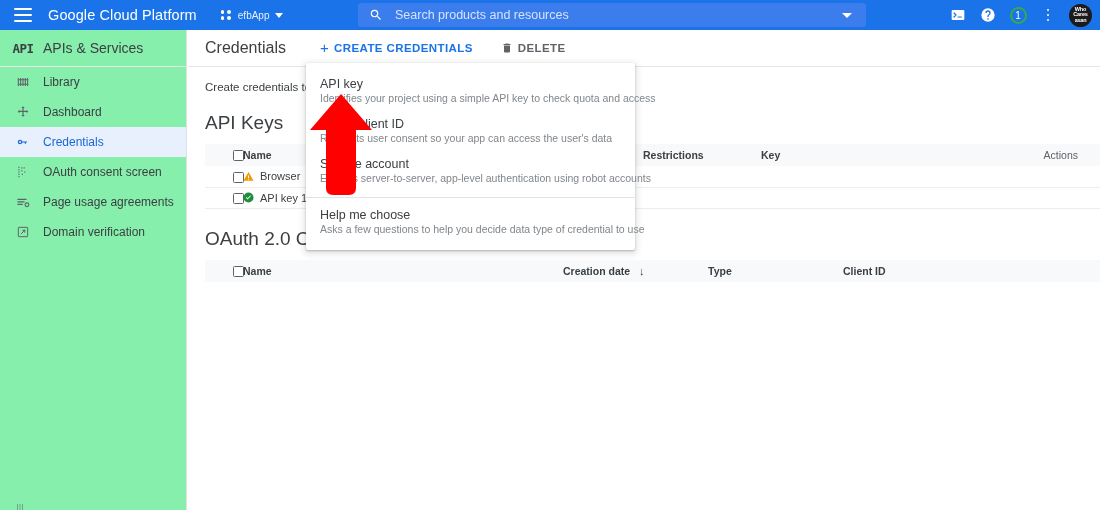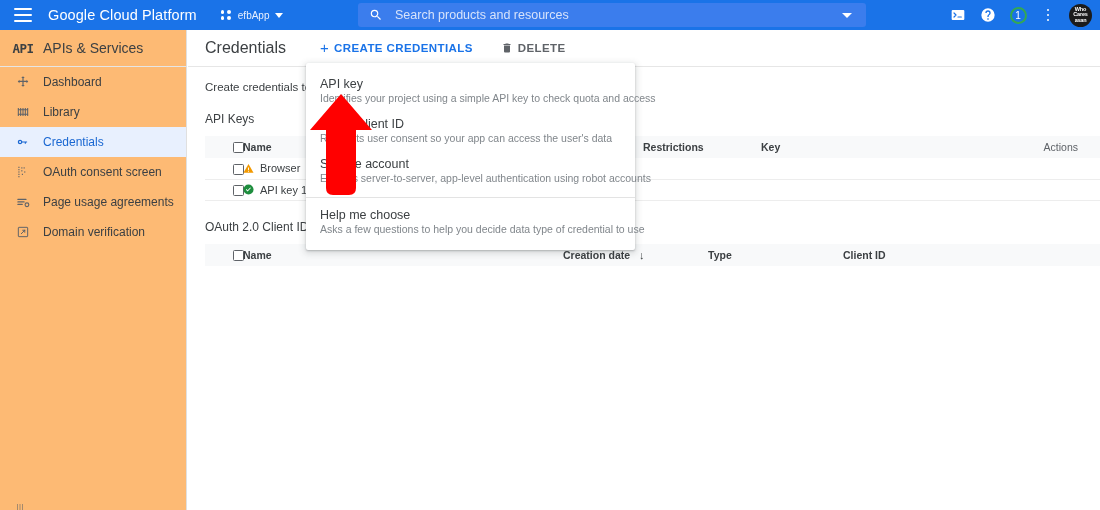--- a/index.html
+++ b/index.html
@@ -83,21 +83,21 @@
     overflow: hidden; flex-direction: column;
   }
   .avatar b {
     color: #fff; font-size: 5.5px; line-height: 5.5px;
     font-weight: 700; letter-spacing: -.2px;
   }
 
   
   .sidebar {
     position: absolute; left: 0; top: 30px; width: 187px; height: 480px;
-    background: #fdba74; border-right: 1px solid #e0e0e0;
+    background: #86efac; border-right: 1px solid #e0e0e0;
   }
   .side-header {
     height: 37px; display: flex; align-items: center;
     border-bottom: 1px solid #e6e6e6; padding-left: 8px;
   }
   .api-logo {
     width: 30px; font-size: 12.5px; color: #3c4043; font-weight: 700;
     font-family: "DejaVu Sans Mono", monospace; letter-spacing: -.5px;
     text-align: center;
   }
@@ -130,21 +130,21 @@
     display: flex; align-items: center; gap: 5px; cursor: pointer;
     font-size: 11.5px; letter-spacing: .4px; font-weight: 600;
   }
   .tool-create { color: #1a73e8; margin-left: 34px; }
   .tool-delete { color: #5f6368; margin-left: 28px; text-align: right; }
   .plus-ico { font-size: 15px; line-height: 12px; font-weight: 400; }
 
   .content { padding: 14px 17px 0 17px; position: relative; }
   .subtitle { font-size: 11.5px; color: #3c4043; margin-bottom: 19px; }
   .section-title {
-    font-size: 12px; color: #3c4043; font-weight: 400; margin-bottom: 10px;
+    font-size: 19px; color: #3c4043; font-weight: 400; margin-bottom: 10px;
   }
   table.gtable { width: 895px; border-collapse: collapse; table-layout: fixed; }
   table.gtable thead tr { background: #f8f9fa; height: 22px; }
   table.gtable th {
     font-size: 10.5px; color: #3c4043; font-weight: 700; text-align: left;
     padding: 0; white-space: nowrap;
   }
   table.gtable th.right { text-align: right; color: #5f6368; font-weight: 400; padding-right: 22px; margin-top: 26px; }
   table.gtable tbody tr { height: 21px; border-bottom: 1px solid #ededed; }
   table.gtable td { font-size: 11px; color: #3c4043; padding: 0; }
@@ -239,34 +239,34 @@
   </div>
 
   <div class="sidebar">
     <div class="side-header">
       <span class="api-logo">API</span>
       <span class="side-title">APIs &amp; Services</span>
     </div>
 
     <div class="side-item">
       <span class="ico">
+        <svg width="14" height="14" viewBox="0 0 24 24" fill="none" stroke="#5f6368" stroke-width="1.8">
+          <path d="M4 5v14M8 5v14M12 5v14M16 5v14M20 5v14M3 8h18M3 16h18"></path>
+        </svg>
+      </span>
+      <span class="lbl">Library</span>
+    </div>
+
+    <div class="side-item">
+      <span class="ico">
         <svg width="14" height="14" viewBox="0 0 24 24" fill="#5f6368">
           <path d="M12 2l3 3h-2v5h5V8l3 3-3 3v-2h-5v5h2l-3 3-3-3h2v-5H6v2l-3-3 3-3v2h5V5H9l3-3z"></path>
         </svg>
       </span>
       <span class="lbl">Dashboard</span>
-    </div>
-
-    <div class="side-item">
-      <span class="ico">
-        <svg width="14" height="14" viewBox="0 0 24 24" fill="none" stroke="#5f6368" stroke-width="1.8">
-          <path d="M4 5v14M8 5v14M12 5v14M16 5v14M20 5v14M3 8h18M3 16h18"></path>
-        </svg>
-      </span>
-      <span class="lbl">Library</span>
     </div>
 
     <div class="side-item active">
       <span class="ico">
         <svg width="14" height="14" viewBox="0 0 24 24" fill="#1967d2">
           <path d="M7 8a4 4 0 100 8 4 4 0 003.87-3H15v2h2v-2h2v-2h-8.13A4 4 0 007 8zm0 2.2a1.8 1.8 0 110 3.6 1.8 1.8 0 010-3.6z"></path>
         </svg>
       </span>
       <span class="lbl">Credentials</span>
     </div>

